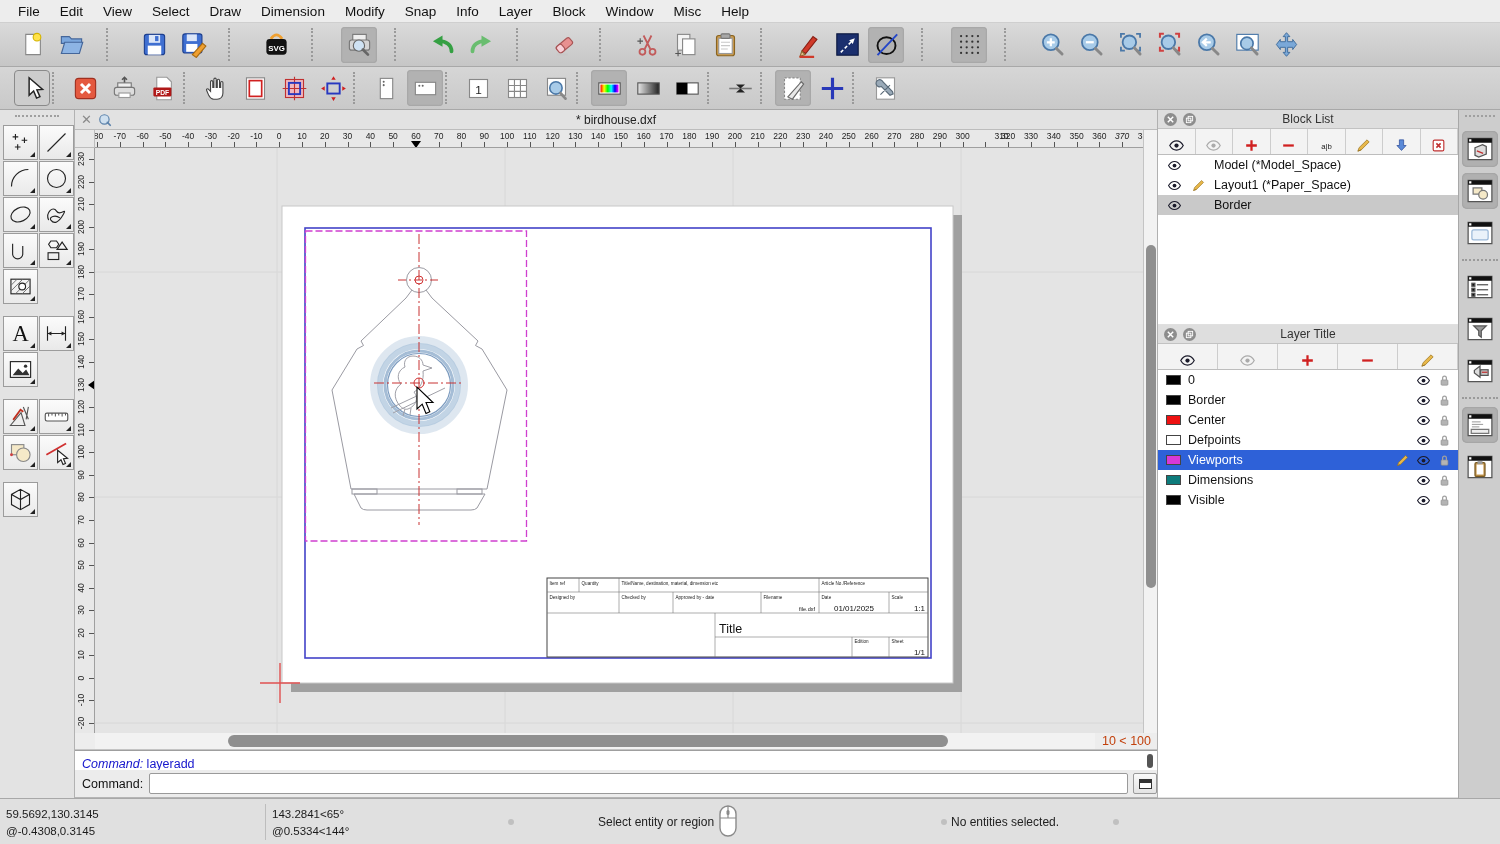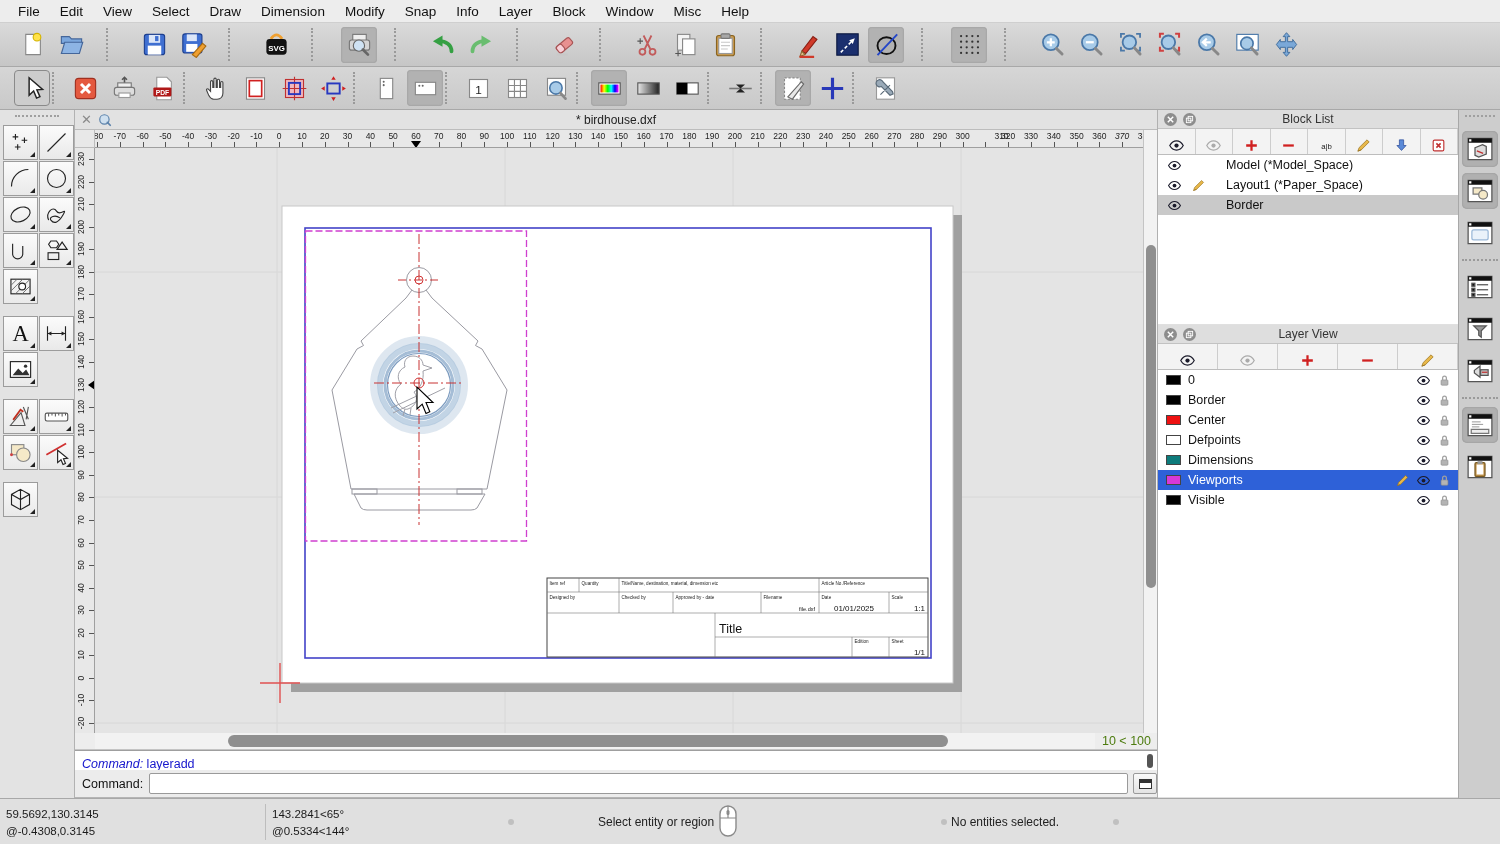--- a/index.html
+++ b/index.html
@@ -52,21 +52,21 @@
   #canvas { left:95px; top:148px; width:1048px; height:585px; background:#e4e4e4; overflow:hidden; }
   #canvas svg { position:absolute; left:0; top:0; }
   #canvas svg text { font-family:"Liberation Sans", sans-serif; }
 
   
   #vscroll { left:1143px; top:130px; width:14px; height:603px; background:#f2f2f2; border-left:1px solid #c4c4c4; }
   #vscroll .thumb { position:absolute; left:2px; top:115px; width:10px; height:343px; background:#8f8f8f; border-radius:5px; }
   #hscrollrow { left:75px; top:733px; width:1082px; height:17px; background:#ededed; border-bottom:1px solid #c4c4c4; }
   #hscroll { position:absolute; left:20px; top:0; width:1000px; height:16px; background:#f2f2f2; }
   #hscroll .thumb { position:absolute; left:133px; top:2px; width:720px; height:12px; background:#8f8f8f; border-radius:6px; }
-  #zoom-indicator { position:absolute; right:6px; top:1px; font-size:12.5px; color:#4d7c0f; }
+  #zoom-indicator { position:absolute; right:6px; top:1px; font-size:12.5px; color:#c2410c; }
 
   
   #cmdhist { left:75px; top:750px; width:1082px; height:28px; background:#fff; border-top:1px solid #9f9f9f; border-bottom:1px solid #c0c0c0; display:flex; align-items:center; }
   #cmdhist .txt { margin-left:7px; font-size:12.5px; color:#1414cc; }
   #cmdhist .lbl { font-style:italic; }
   #cmdhist .mini-thumb { position:absolute; right:4px; top:3px; width:6px; height:14px; background:#555; border-radius:3px; }
   #cmdline { left:75px; top:770px; width:1082px; height:28px; background:#ececec; border-bottom:1px solid #b5b5b5; display:flex; align-items:center; }
   #cmdline .lbl { margin-left:7px; font-size:12.5px; color:#111; }
   #cmd-input { margin-left:6px; width:985px; height:21px; border:1px solid #9a9a9a; border-radius:2px; background:#fff; font-size:12px; padding:0 4px; outline:none; font-family:"Liberation Sans",sans-serif; }
   #cmd-toggle { margin-left:5px; width:24px; height:21px; background:linear-gradient(#fafafa,#e3e3e3); border:1px solid #9a9a9a; border-radius:2px; display:flex; align-items:center; justify-content:center; }
@@ -91,21 +91,21 @@
   .pl-btn { flex:1; border-right:1px solid #cdcdcd; display:flex; align-items:flex-end; justify-content:center; }
   .pl-btn svg { width:17px; height:17px; }
   .panel-list { background:#fff; overflow:hidden; }
   #blockpanel .panel-list { height:169px; }
   #layerpanel .panel-list { height:427px; }
   .bl-row, .ly-row { height:20px; display:flex; align-items:center; font-size:12.5px; color:#111; }
   .bl-row.selected { background:#c9c9c9; }
   .ly-row.selected { background:#2e61d8; color:#fff; }
   .row-icon { width:16px; margin-left:8px; display:flex; justify-content:center; }
   .row-icon svg { width:15px; height:15px; }
-  .bl-label { margin-left:20px; }
+  .bl-label { margin-left:8px; }
   .ly-swatch { width:15px; height:10px; margin-left:8px; border:1px solid #444; }
   .ly-name { margin-left:7px; flex:1; }
   .ly-right { display:flex; align-items:center; gap:6px; margin-right:6px; }
   .ly-right .icon svg { width:15px; height:15px; }
 
   
   #rightstrip { left:1458px; top:110px; width:42px; height:688px; background:#cdcdcd; border-left:1px solid #a8a8a8; display:flex; flex-direction:column; align-items:center; }
   .rs-btn { width:36px; height:36px; margin-top:6px; border-radius:5px; display:flex; align-items:center; justify-content:center; }
   .rs-btn svg { width:30px; height:30px; }
   .rs-btn.active { background:#b0b0b0; box-shadow:inset 0 0 2px #8c8c8c; }
@@ -1167,21 +1167,21 @@
         <svg viewBox="0 0 10 10">
           <path d="M2 2l6 6M8 2l-6 6" stroke="#fff" stroke-width="1.6"></path>
         </svg>
       </div>
     <div class="ph-btn">
         <svg viewBox="0 0 10 10">
           <rect x="1.5" y="3.5" width="5" height="5" fill="none" stroke="#fff"></rect>
           <rect x="3.5" y="1.5" width="5" height="5" fill="none" stroke="#fff"></rect>
         </svg>
       </div>
-    <div class="panel-title">Layer View</div>
+    <div class="panel-title">Layer Title</div>
   </div>
   <div class="panel-toolbar" id="layer-toolbar">
       <div class="pl-btn">
         <span class="icon">
           <svg viewBox="0 0 24 24">
             <path d="M2.5 12C5 7.5 8.5 5.5 12 5.5s7 2 9.5 6.5C19 16.5 15.5 18.5 12 18.5s-7-2-9.5-6.5z" fill="none" stroke="#1a1a2a" stroke-width="1.7"></path>
             <circle cx="12" cy="12" r="3" fill="#1a1a2a"></circle>
           </svg>
         </span>
       </div>
@@ -1282,48 +1282,48 @@
             </svg>
           </span>
           <span class="icon">
             <svg viewBox="0 0 24 24">
               <rect x="6.5" y="11" width="11" height="8.5" rx="1.5" fill="#b4b4b4" stroke="#8a8a8a"></rect>
               <path d="M9 11V8a3 3 0 016 0v3" fill="none" stroke="#a0a0a0" stroke-width="2"></path>
             </svg>
           </span>
         </span>
       </div>
+      <div class="ly-row selected">
+        <span class="ly-swatch" style="background:#d838d8"></span>
+        <span class="ly-name">Viewports</span>
+        <span class="ly-right">
+          <span class="icon">
+            <svg viewBox="0 0 24 24">
+              <path d="M4 20l1.8-5L17 4l3 3L8.8 18.2z" fill="#e8b84a" stroke="#96701c"></path>
+              <path d="M4 20l4.8-1.8" stroke="#96701c"></path>
+            </svg>
+          </span>
+          <span class="icon">
+            <svg viewBox="0 0 24 24">
+              <path d="M2.5 12C5 7.5 8.5 5.5 12 5.5s7 2 9.5 6.5C19 16.5 15.5 18.5 12 18.5s-7-2-9.5-6.5z" fill="none" stroke="#1a1a2a" stroke-width="1.7"></path>
+              <circle cx="12" cy="12" r="3" fill="#1a1a2a"></circle>
+            </svg>
+          </span>
+          <span class="icon">
+            <svg viewBox="0 0 24 24">
+              <rect x="6.5" y="11" width="11" height="8.5" rx="1.5" fill="#b4b4b4" stroke="#8a8a8a"></rect>
+              <path d="M9 11V8a3 3 0 016 0v3" fill="none" stroke="#a0a0a0" stroke-width="2"></path>
+            </svg>
+          </span>
+        </span>
+      </div>
       <div class="ly-row">
         <span class="ly-swatch" style="background:#0d7b7b"></span>
         <span class="ly-name">Dimensions</span>
         <span class="ly-right">
-          <span class="icon">
-            <svg viewBox="0 0 24 24">
-              <path d="M2.5 12C5 7.5 8.5 5.5 12 5.5s7 2 9.5 6.5C19 16.5 15.5 18.5 12 18.5s-7-2-9.5-6.5z" fill="none" stroke="#1a1a2a" stroke-width="1.7"></path>
-              <circle cx="12" cy="12" r="3" fill="#1a1a2a"></circle>
-            </svg>
-          </span>
-          <span class="icon">
-            <svg viewBox="0 0 24 24">
-              <rect x="6.5" y="11" width="11" height="8.5" rx="1.5" fill="#b4b4b4" stroke="#8a8a8a"></rect>
-              <path d="M9 11V8a3 3 0 016 0v3" fill="none" stroke="#a0a0a0" stroke-width="2"></path>
-            </svg>
-          </span>
-        </span>
-      </div>
-      <div class="ly-row selected">
-        <span class="ly-swatch" style="background:#d838d8"></span>
-        <span class="ly-name">Viewports</span>
-        <span class="ly-right">
-          <span class="icon">
-            <svg viewBox="0 0 24 24">
-              <path d="M4 20l1.8-5L17 4l3 3L8.8 18.2z" fill="#e8b84a" stroke="#96701c"></path>
-              <path d="M4 20l4.8-1.8" stroke="#96701c"></path>
-            </svg>
-          </span>
           <span class="icon">
             <svg viewBox="0 0 24 24">
               <path d="M2.5 12C5 7.5 8.5 5.5 12 5.5s7 2 9.5 6.5C19 16.5 15.5 18.5 12 18.5s-7-2-9.5-6.5z" fill="none" stroke="#1a1a2a" stroke-width="1.7"></path>
               <circle cx="12" cy="12" r="3" fill="#1a1a2a"></circle>
             </svg>
           </span>
           <span class="icon">
             <svg viewBox="0 0 24 24">
               <rect x="6.5" y="11" width="11" height="8.5" rx="1.5" fill="#b4b4b4" stroke="#8a8a8a"></rect>
               <path d="M9 11V8a3 3 0 016 0v3" fill="none" stroke="#a0a0a0" stroke-width="2"></path>

